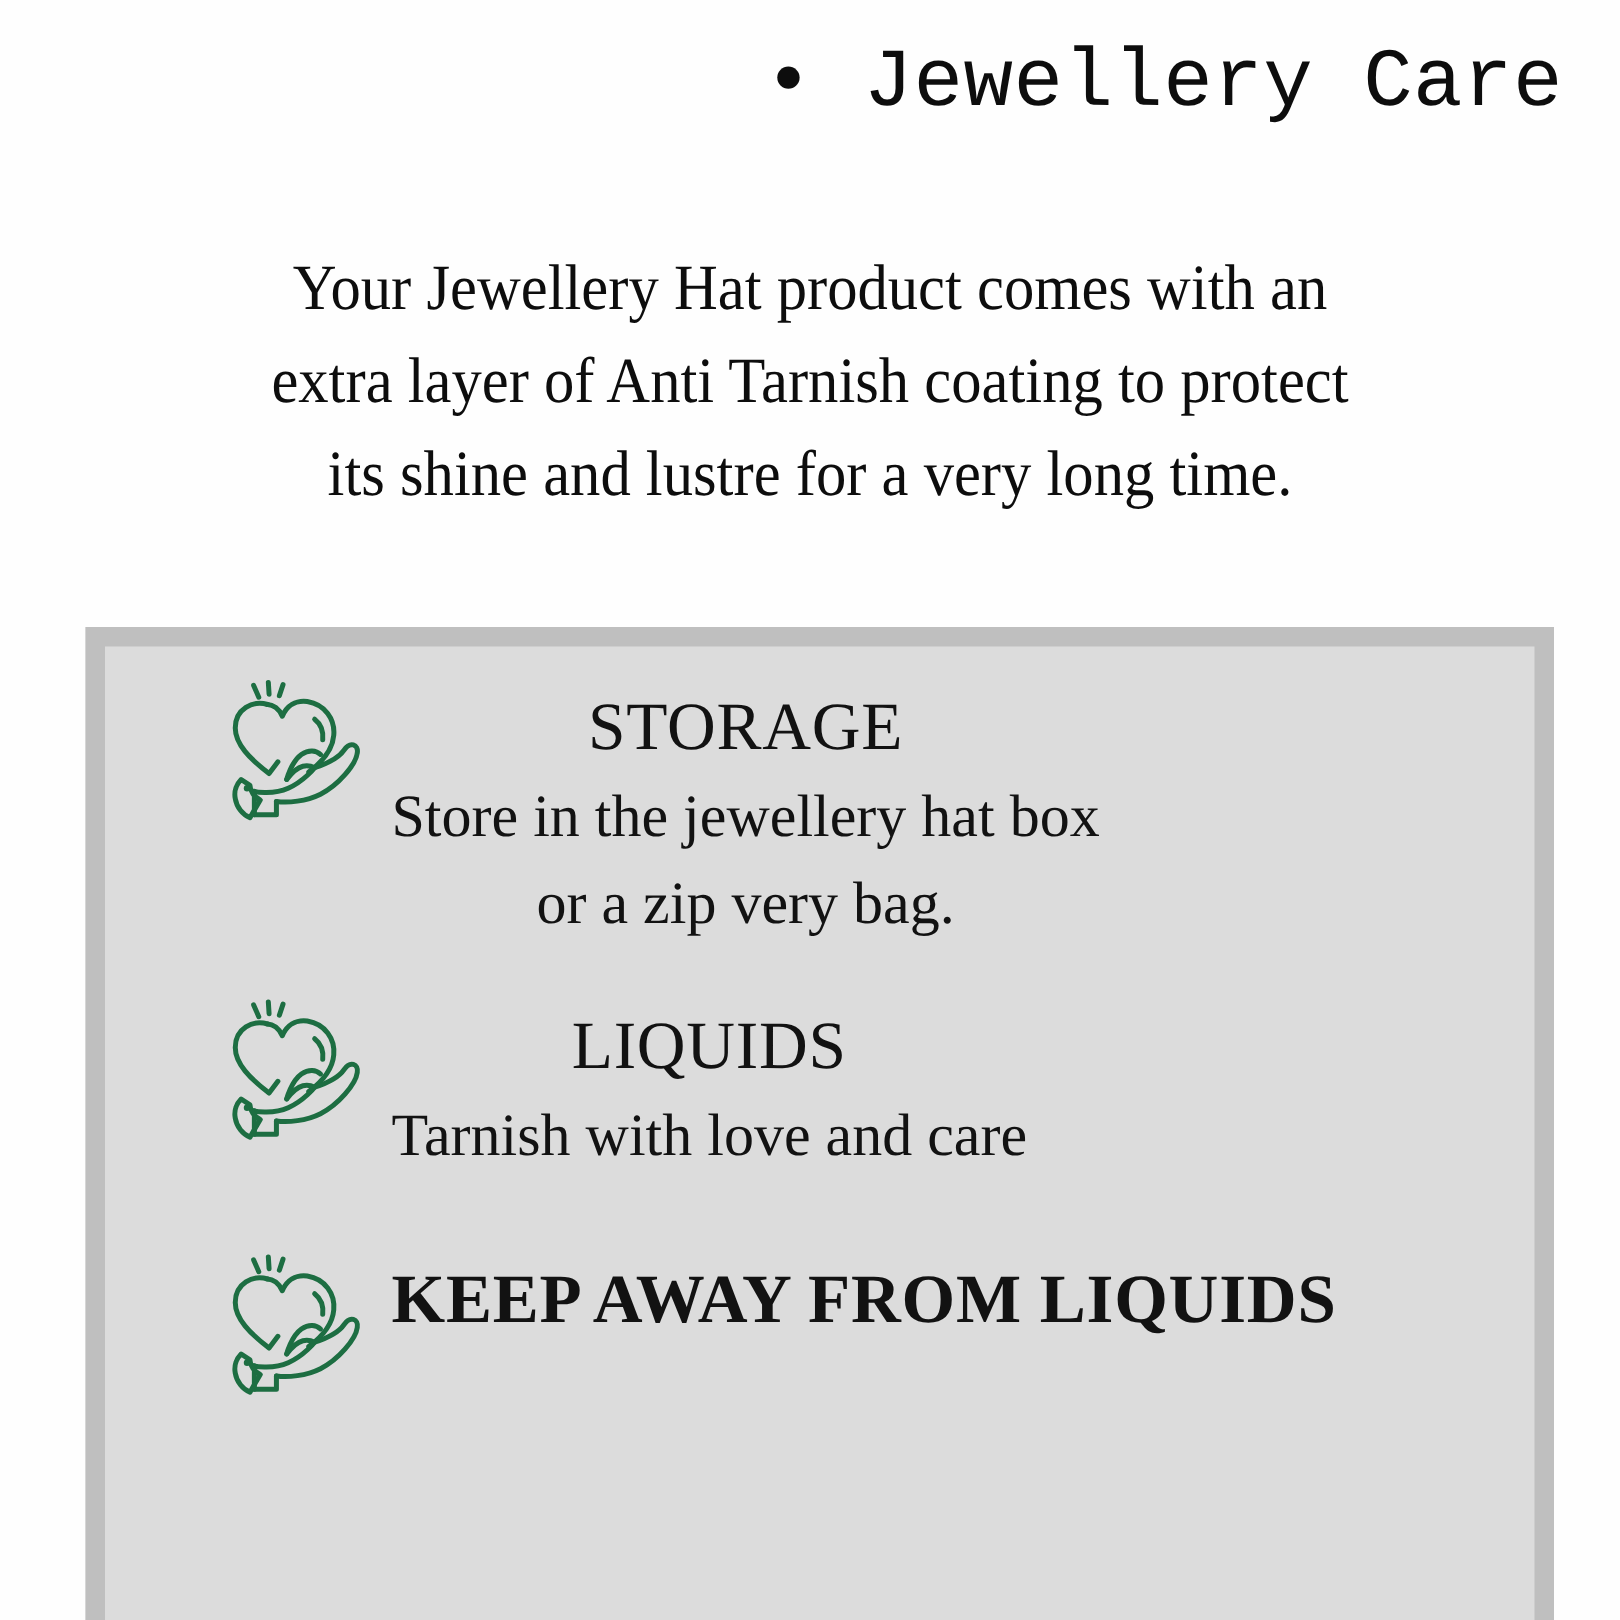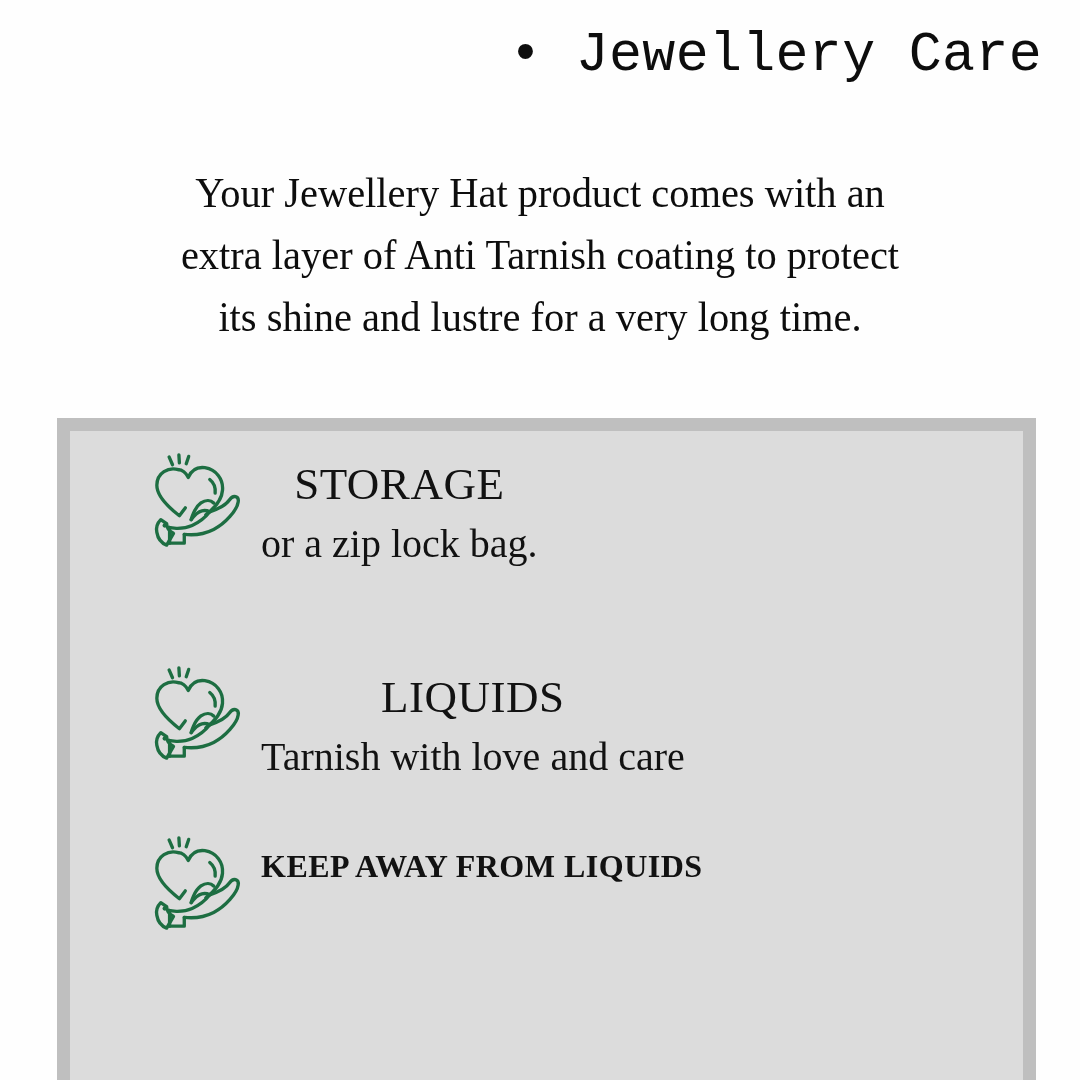--- a/index.html
+++ b/index.html
@@ -87,21 +87,21 @@
   .care-title {
     font-family: "Liberation Serif", "DejaVu Serif", serif;
     font-size: 45px;
     line-height: 52px;
     letter-spacing: 0.5px;
     color: #121212;
     white-space: nowrap;
   }
   .care-title.condensed {
     font-weight: 600;
-    font-size: 32px;
+    font-size: 46px;
     transform: scaleX(0.95);
     transform-origin: left center;
   }
 
   .care-desc {
     font-family: "Liberation Serif", "DejaVu Serif", serif;
     font-size: 40px;
     line-height: 58px;
     color: #121212;
     transform: scaleX(0.95);
@@ -140,21 +140,22 @@
             <path d="M21 76 L21 92"></path>
             <path d="M36 83 L36 92 L21 92"></path>
             <path d="M12 68 C9 71 7 76 8 81 C9 87 13 92 18 94 L25 82 C21 80 18 76 18 72 Z"></path>
             <circle cx="16" cy="74" r="2.2" fill="#1d6e42" stroke="none"></circle>
           </g>
         </svg>
       </span>
       <span class="care-text">
         <span class="care-title">STORAGE</span>
         <span class="care-desc">
-          <span class="line">or a zip lock bag.</span>
+          <span class="line">Store in the jewellery hat box</span>
+          <span class="line">or a zip very bag.</span>
         </span>
       </span>
     </div>
 
     <div class="care-item item-1">
       <span class="care-icon">
         <svg viewBox="0 0 100 100" xmlns="http://www.w3.org/2000/svg">
           <g fill="none" stroke="#1d6e42" stroke-width="3.4" stroke-linecap="round" stroke-linejoin="round">
             <path d="M24 12 L20.5 4"></path>
             <path d="M31 10 L30.5 2"></path>

